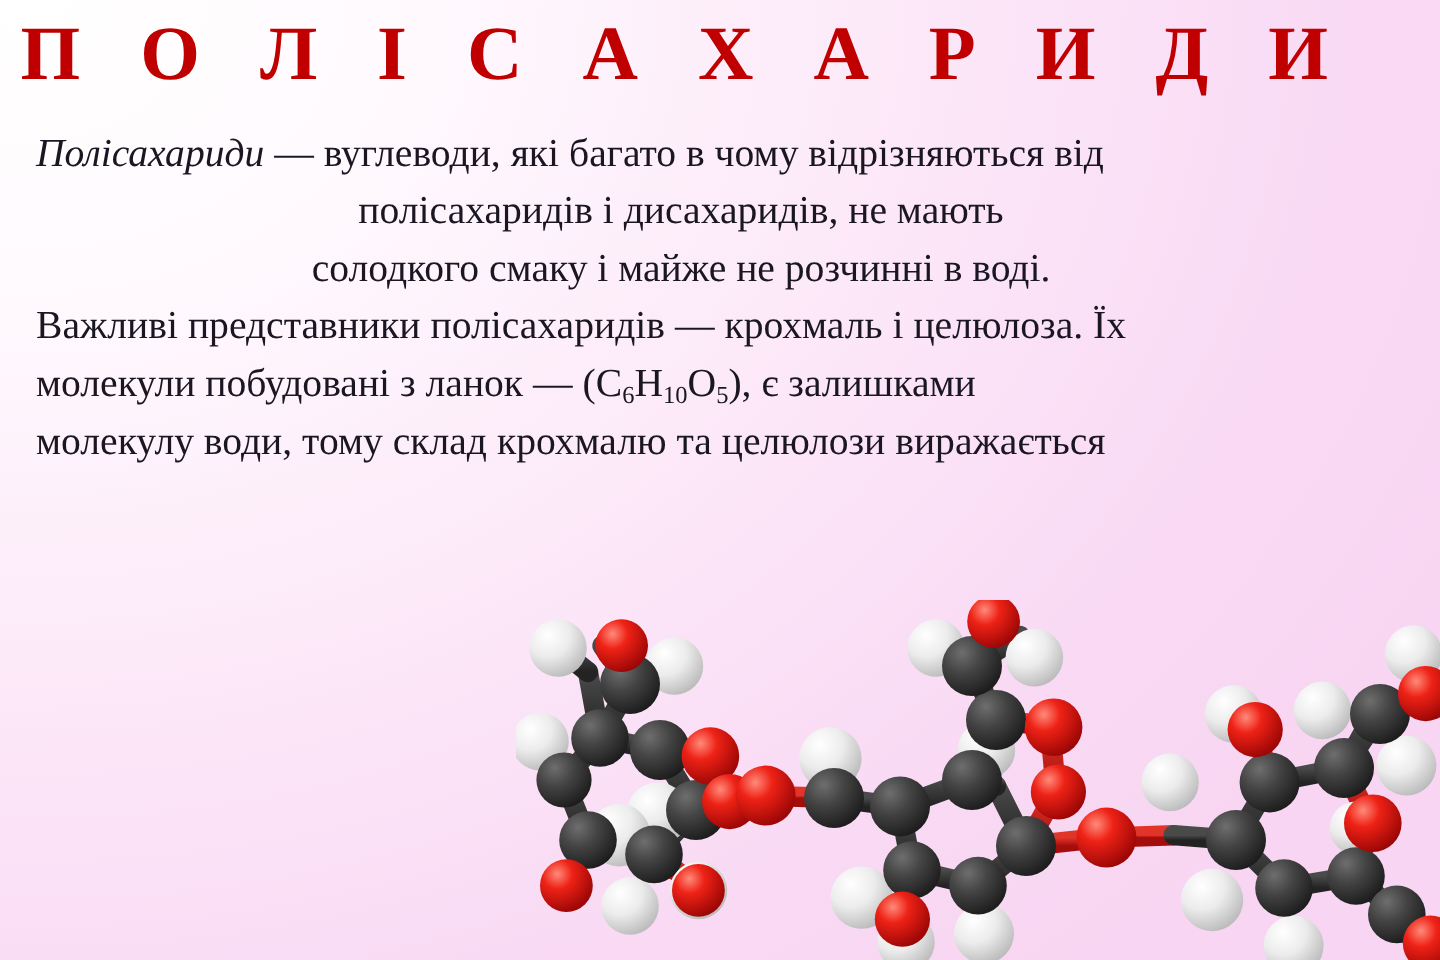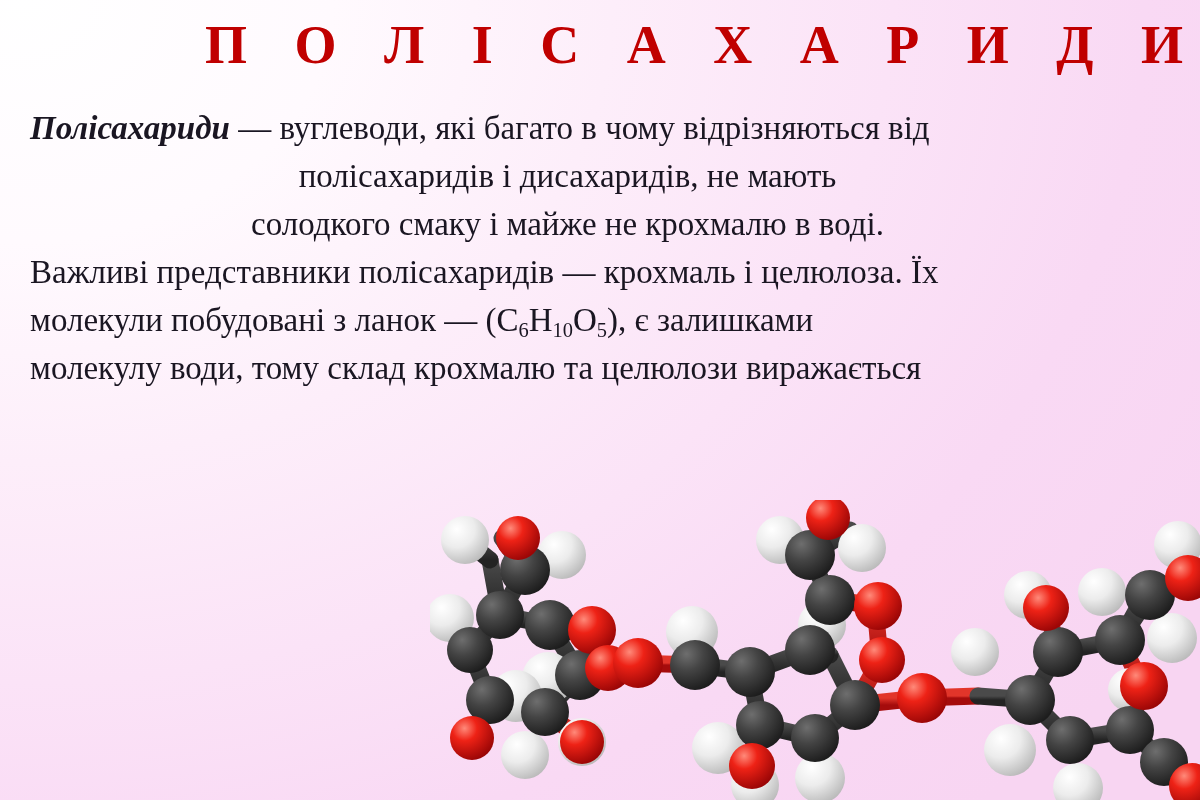--- a/index.html
+++ b/index.html
@@ -26,22 +26,22 @@
         #f8d5f2 100%);
     overflow: hidden;
   }
 
   
   #title {
     position: absolute;
     top: 8px;
     left: 0;
     width: 1200px;
-    text-align: right;
-    font-size: 54px;
+    text-align: left;
+    font-size: 64px;
     line-height: 74px;
     font-weight: 700;
     color: #c00000;
     letter-spacing: 17px;
     text-indent: 17px;
     white-space: nowrap;
     font-family: "Liberation Serif", "DejaVu Serif", serif;
   }
 
   
@@ -59,21 +59,21 @@
     white-space: nowrap;
   }
   .centered-line {
     text-align: center;
     width: 1075px;
   }
   .left-line {
     text-align: left;
   }
   .term {
-    font-weight: 700;
+    font-weight: 400;
     font-style: italic;
     margin-top: 12px;
   }
   sub {
     font-size: 0.62em;
     vertical-align: -0.28em;
     line-height: 0;
   }
 
   
@@ -100,21 +100,21 @@
 <div id="slide">
 
   <div id="title">П О Л І С А Х А Р И Д И</div>
 
   <div id="body-text">
 
     <div class="para-line left-line"><span class="term">Полісахариди</span><span> — вуглеводи, які багато в чому відрізняються від</span></div>
 
     <div class="para-line centered-line">полісахаридів і дисахаридів, не мають</div>
 
-    <div class="para-line centered-line">солодкого смаку і майже не крохмалю в воді.</div>
+    <div class="para-line centered-line">солодкого смаку і майже не розчинні в воді.</div>
 
     <div class="para-line left-line">Важливі представники полісахаридів — крохмаль і целюлоза. Їх</div>
 
     <div class="para-line left-line"><span>молекули побудовані з ланок — (C</span><sub>6</sub><span>H</span><sub>10</sub><span>O</span><sub>5</sub><span>), є залишками</span></div>
 
 
     <div class="para-line left-line">молекулу води, тому склад крохмалю та целюлози виражається</div>
 
 
   </div>

